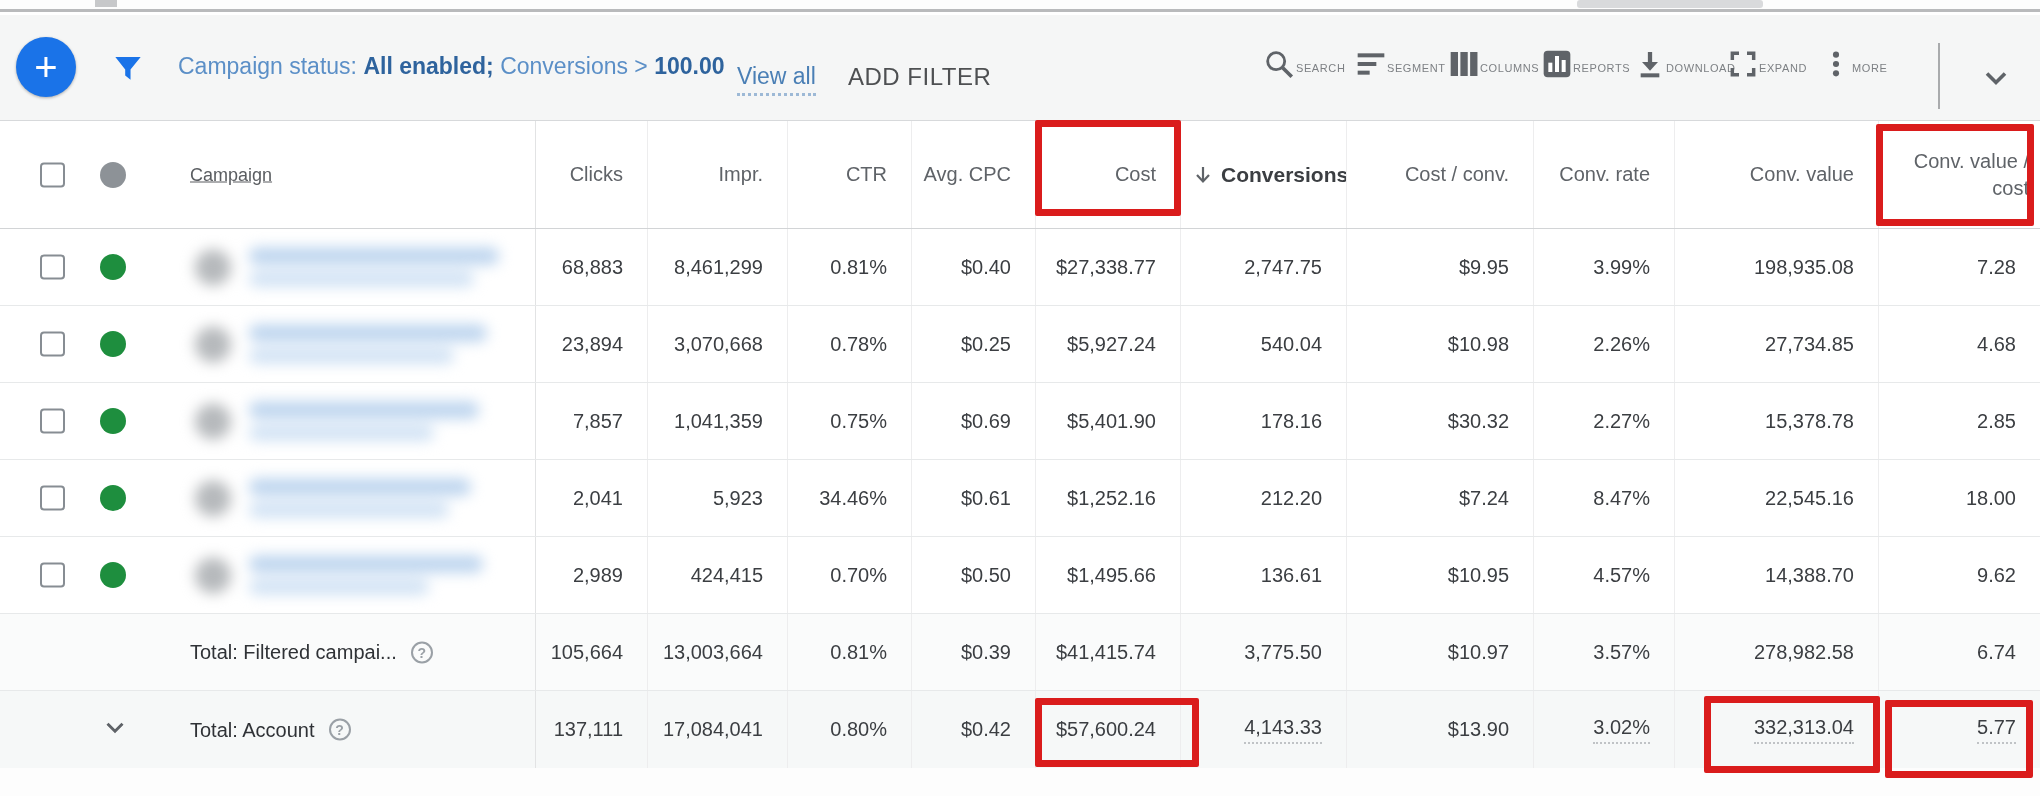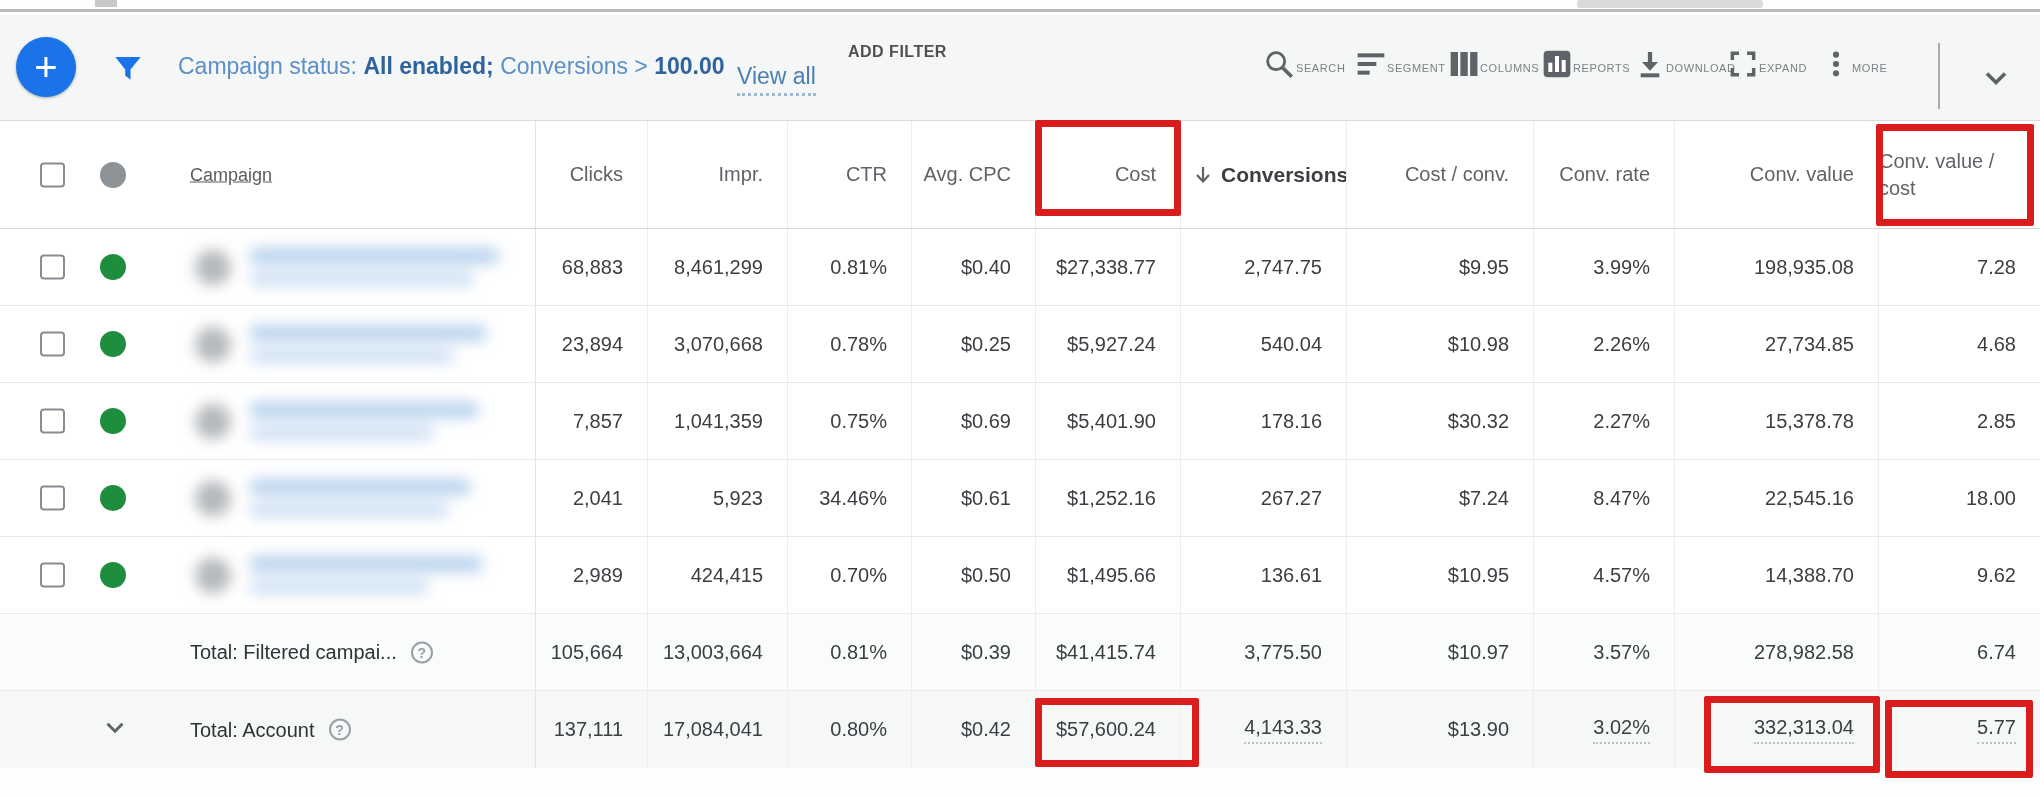--- a/index.html
+++ b/index.html
@@ -23,21 +23,21 @@
     display:flex; align-items:center; justify-content:center; box-shadow:0 1px 3px rgba(0,0,0,.3);
   }
   .funnel { position:absolute; left:112px; top:38px; }
   .filter-text { position:absolute; left:178px; top:38px; font-size:23px; white-space:nowrap; }
   .filter-text .lt { color:#5b8fc7;margin-top:43px; }
   .filter-text .bd { color:#2e639d; font-weight:700; }
   .view-all {
     position:absolute; left:737px; top:48px; font-size:23px; color:#4a7fb5; font-weight:500;
     border-bottom:3px dotted #9db9d6; padding-bottom:3px; cursor:pointer;
   }
-  .add-filter { position:absolute; left:848px; top:28px; font-size:16px; color:#4e5052; font-weight:700; letter-spacing:.5px; }
+  .add-filter { position:absolute; left:848px; top:48px; font-size:24px; color:#4e5052; font-weight:400; letter-spacing:.5px; }
 
   .actions { position:absolute; left:1262px; top:28px; display:flex; }
   .action { width:93px; display:flex; flex-direction:row; align-items:center; cursor:pointer; }
   .action .ic { height:42px; display:flex; align-items:center; justify-content:center; }
   .action .lb { margin-top:8px; font-size:11px; letter-spacing:.6px; color:#7d8084; font-weight:500; }
   .tb-divider { position:absolute; left:1938px; top:28px; width:2px; height:66px; background:#a9abad; }
   .tb-chevron { position:absolute; left:1978px; top:45px; cursor:pointer; }
 
   
   .table { position:absolute; left:0; top:120px; width:2040px; border-top:1px solid #d7d9db; }
@@ -57,21 +57,21 @@
   .c-cost { width:145px; }
   .c-conv { width:166px; }
   .c-costconv { width:187px; }
   .c-convrate { width:141px; }
   .c-convvalue { width:204px; }
   .c-cvc { width:162px; }
 
   .row.header .cell { color:#5f6368; font-weight:500; }
   .hdr-conversions { justify-content:flex-start !important; padding-left:10px; color:#3b3e42 !important; font-weight:700 !important; font-size:21px; }
   .hdr-conversions svg { flex:0 0 auto; margin-right:6px; }
-  .hdr-cvc { white-space:normal !important; text-align:left; line-height:1.35; padding-right:11px; }
+  .hdr-cvc { white-space:normal !important; text-align:right; line-height:1.35; padding-right:11px; }
 
   .checkbox { position:absolute; left:40px; top:50%; transform:translateY(-50%);
               width:25px; height:25px; border:2px solid #878d93; border-radius:4px; background:#fff; }
   .dot { position:absolute; left:100px; top:50%; transform:translateY(-50%); width:26px; height:26px; border-radius:50%; }
   .dot.gray { background:#8d9297; }
   .dot.green { background:#1e8e3e; }
   .camp-label { position:absolute; left:190px; top:50%; transform:translateY(-50%); color:#5a5d61; font-weight:500; font-size:18px;text-decoration:underline; }
 
   
   .redacted { position:absolute; left:195px; top:50%; transform:translateY(-50%); display:flex; align-items:center; filter:blur(7px); }
@@ -311,21 +311,21 @@
               <span class="l1" style="width:222px"></span>
               <span class="l2" style="width:200px"></span>
             </span>
           </span>
       </div>
       <div class="cell c-clicks">2,041</div>
       <div class="cell c-impr">5,923</div>
       <div class="cell c-ctr">34.46%</div>
       <div class="cell c-avgcpc">$0.61</div>
       <div class="cell c-cost">$1,252.16</div>
-      <div class="cell c-conv">267.27</div>
+      <div class="cell c-conv">212.20</div>
       <div class="cell c-costconv">$7.24</div>
       <div class="cell c-convrate">8.47%</div>
       <div class="cell c-convvalue">22,545.16</div>
       <div class="cell c-cvc">18.00</div>
     </div>
 
     <div class="row data">
       <div class="cell c-camp">
         <span class="checkbox"></span>
         <span class="dot green"></span>

